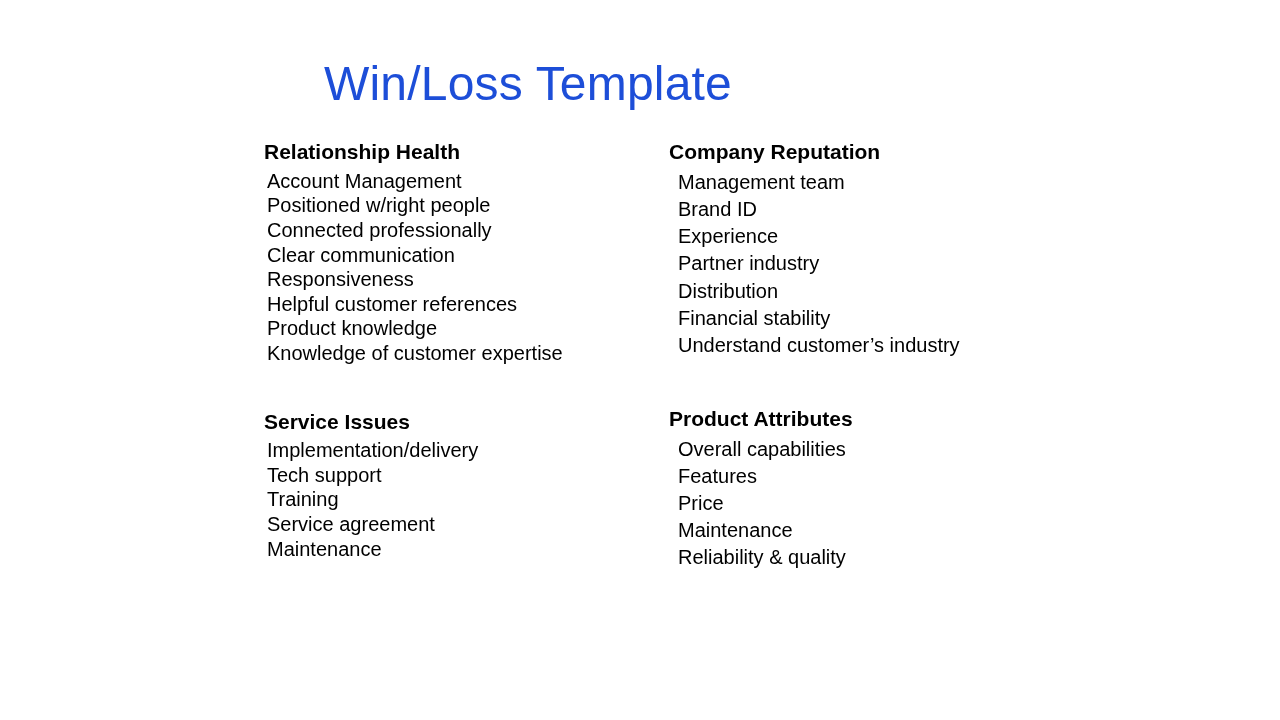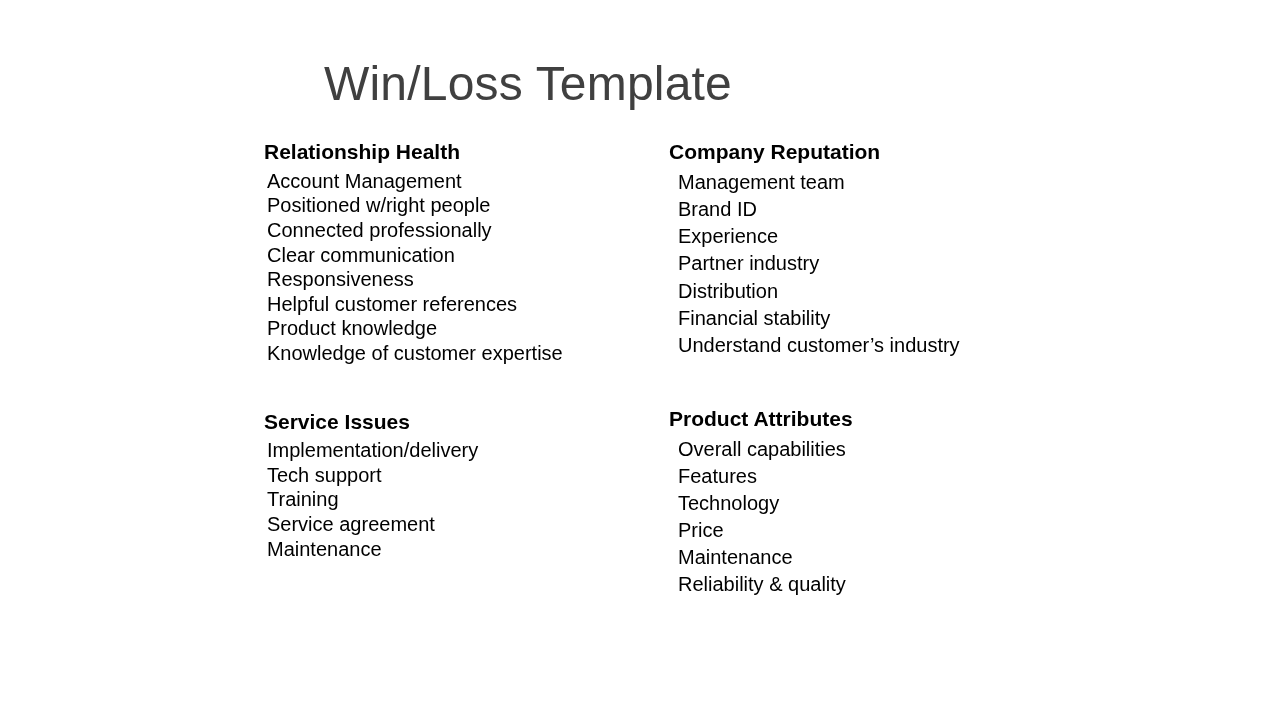--- a/index.html
+++ b/index.html
@@ -21,21 +21,21 @@
     height: 720px;
   }
   .slide-title {
     position: absolute;
     top: 58px;
     left: 0;
     width: 1056px;
     text-align: center;
     font-size: 48px;
     font-weight: 400;
-    color: #404040;
+    color: #1d4ed8;
     letter-spacing: 0.2px;
     line-height: 1.1;
   }
   .column {
     position: absolute;
   }
   .col-left {
     left: 262px;
     top: 140px;
     width: 390px;
@@ -145,21 +145,20 @@
         <li>Financial stability</li>
         <li>Understand customer’s industry</li>
       </ul>
     </div>
 
     <div class="section section-product">
       <div class="section-heading">Product Attributes</div>
       <ul class="item-list">
         <li>Overall capabilities</li>
         <li>Features</li>
-        <li>Technology</li>
         <li>Price</li>
         <li>Maintenance</li>
         <li>Reliability &amp; quality</li>
       </ul>
     </div>
 
   </div>
 
 </div>
 

